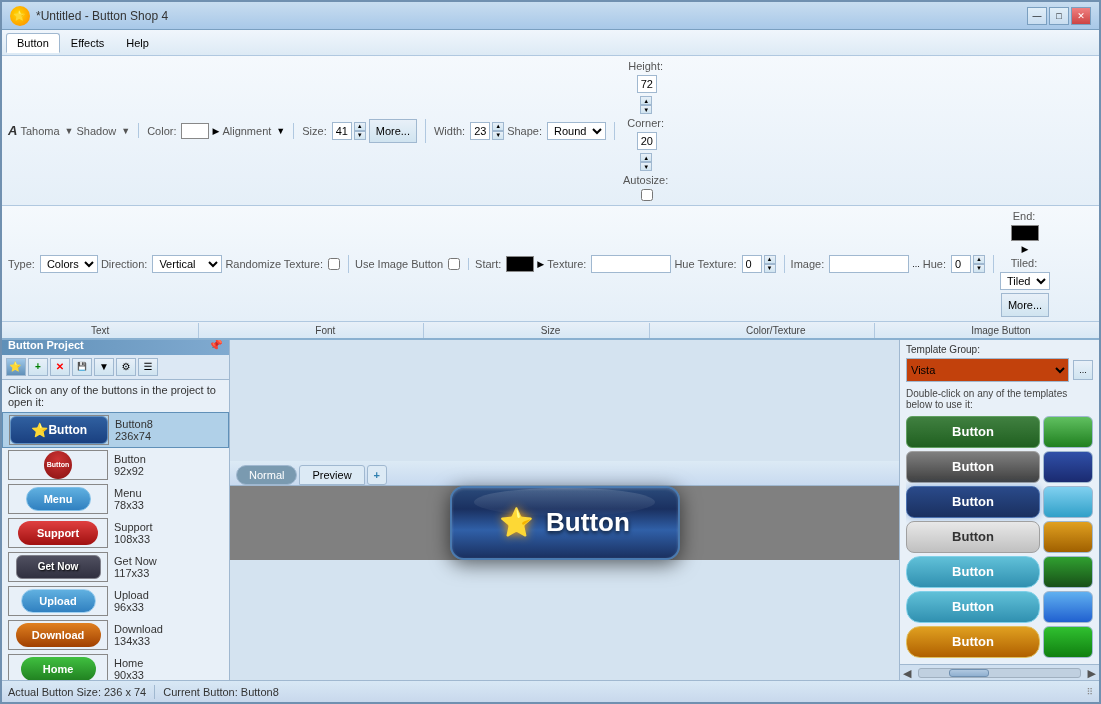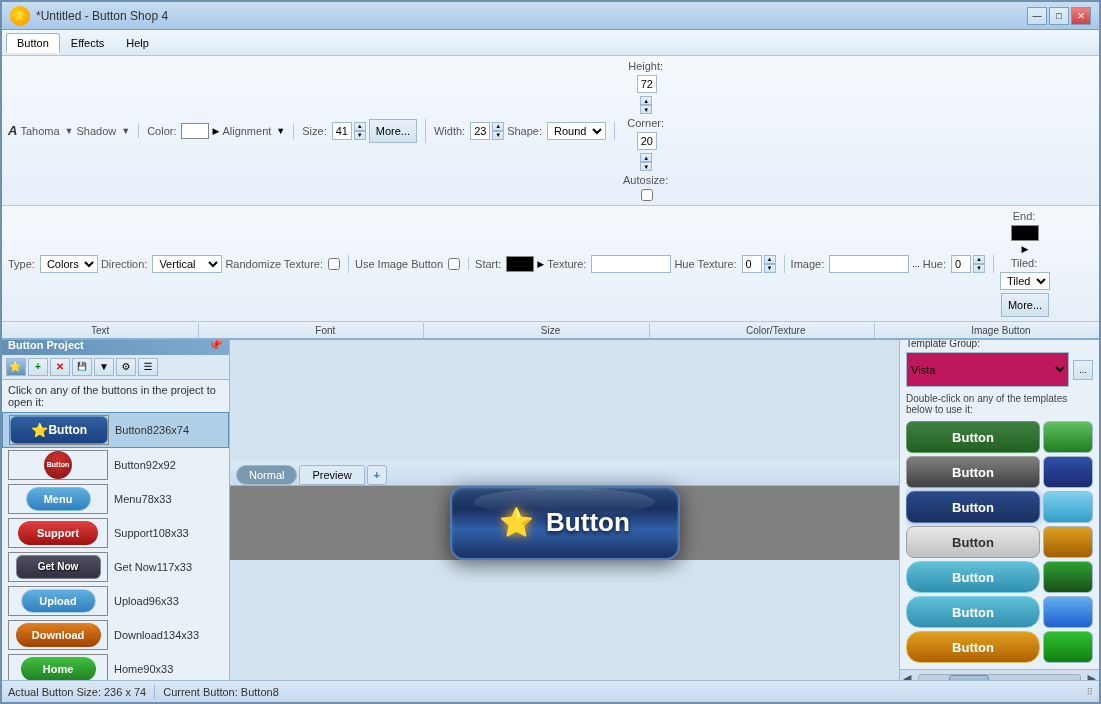--- a/index.html
+++ b/index.html
@@ -185,21 +185,21 @@
       cursor: pointer;
     }
     .sidebar-item.selected { background: #b0d0e8; border: 1px solid #6090b8; }
     .sidebar-item-thumb {
       width: 100px; height: 30px;
       border: 1px solid #888;
       display: flex; align-items: center; justify-content: center;
       overflow: hidden;
       flex-shrink: 0;
     }
-    .sidebar-item-info { display: flex; flex-direction: row; color: #333; }
+    .sidebar-item-info { display: flex; flex-direction: column; color: #333; }
 
     
     .thumb-button1 {
       background: linear-gradient(to bottom, #3060a0, #1a4080);
       border-radius: 6px;
       color: white;
       font-weight: bold;
       font-size: 13px;
       width: 98px;
       height: 28px;
@@ -357,23 +357,23 @@
       padding: 6px;
     }
     .template-group-row {
       display: flex;
       align-items: center;
       gap: 4px;
       margin-bottom: 6px;
     }
     .template-select {
       flex: 1;
-      height: 35px;
+      height: 24px;
       border: 1px solid #a0b8d0;
-      background: #be185d;
+      background: #c2410c;
     }
     .template-menu-btn {
       width: 20px; height: 20px;
       border: 1px solid #a0b8d0;
       background: linear-gradient(to bottom, #e8f0f8, #d0e4f0);
       cursor: pointer;
       display: flex; align-items: center; justify-content: center;
       font-size: 9px;
     }
     .template-hint { font-size: 10px; color: #444; margin-bottom: 6px; }

